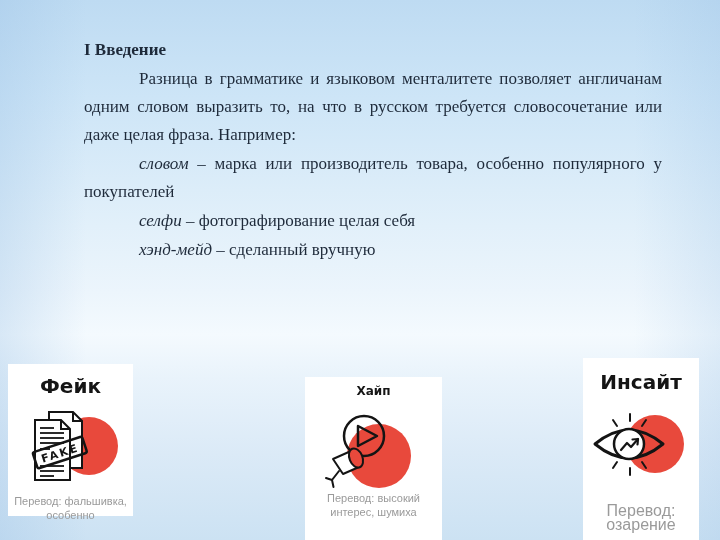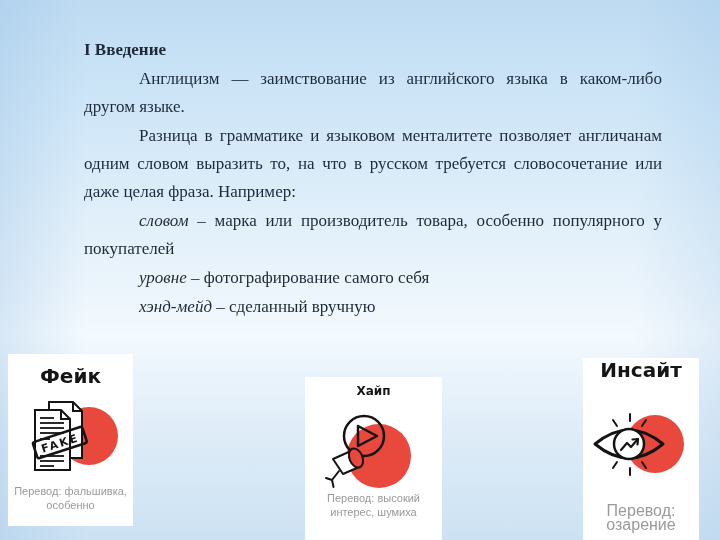--- a/index.html
+++ b/index.html
@@ -20,42 +20,41 @@
   .card{position:absolute;background:#fff;}
   .card-title{
     position:absolute;left:0;width:100%;text-align:center;
     font-family:"DejaVu Sans", sans-serif;font-weight:bold;color:#151515;
   }
   .card-icon{position:absolute;left:0;width:100%;text-align:center;}
   .card-translation{
     position:absolute;left:0;width:100%;box-sizing:border-box;padding:0 5px;
     font-family:"Liberation Sans", sans-serif;color:#9a9a9a;text-align:center;line-height:14px;
   }
-  .card-fake{left:8px;top:354px;width:125px;height:172px;}
+  .card-fake{left:8px;top:364px;width:125px;height:152px;}
   .card-fake .card-title{top:10px;font-size:20px;}
   .card-fake .card-icon{top:44px;}
   .card-fake .card-translation{top:130px;font-size:11px;}
   .card-hype{left:305px;top:377px;width:137px;height:163px;}
   .card-hype .card-title{top:7px;font-size:12px;}
   .card-hype .card-icon{top:36px;}
   .card-hype .card-translation{top:114px;font-size:11px;text-align:center;}
   .card-insight{left:583px;top:358px;width:116px;height:182px;}
-  .card-insight .card-title{top:0;font-size:20px;}
+  .card-insight .card-title{top:12px;font-size:20px;}
   .card-insight .card-icon{top:48px;}
   .card-insight .card-translation{top:146px;font-size:16px;}
 </style>
 </head>
 <body>
 
 <div class="text-block">
   <h1 class="slide-heading">I Введение</h1>
-  <p class="para"><span>Англицизм — заимствование из английского языка в каком-либо другом языке.</span></p>
   <p class="para"><span>Разница в грамматике и языковом менталитете позволяет англичанам одним словом выразить то, на что в русском требуется словосочетание или даже целая фраза. Например:</span></p>
   <p class="para"><span class="term">словом</span><span> – марка или производитель товара, особенно популярного у покупателей</span></p>
-  <p class="para"><span class="term">уровне</span><span> – фотографирование самого себя</span></p>
+  <p class="para"><span class="term">селфи</span><span> – фотографирование целая себя</span></p>
   <p class="para"><span class="term">хэнд-мейд</span><span> – сделанный вручную</span></p>
 </div>
 
 <div class="card card-fake">
   <div class="card-title">Фейк</div>
   <div class="card-icon">
     <svg width="112" height="78" viewBox="0 0 112 78" xmlns="http://www.w3.org/2000/svg">
       <circle cx="74" cy="38" r="29" fill="#E8493C"></circle>
       <path d="M34,4 h24 l9,9 v47 h-33 z" fill="#ffffff" stroke="#141414" stroke-width="2"></path>
       <path d="M58,4 v9 h9" fill="none" stroke="#141414" stroke-width="2"></path>

